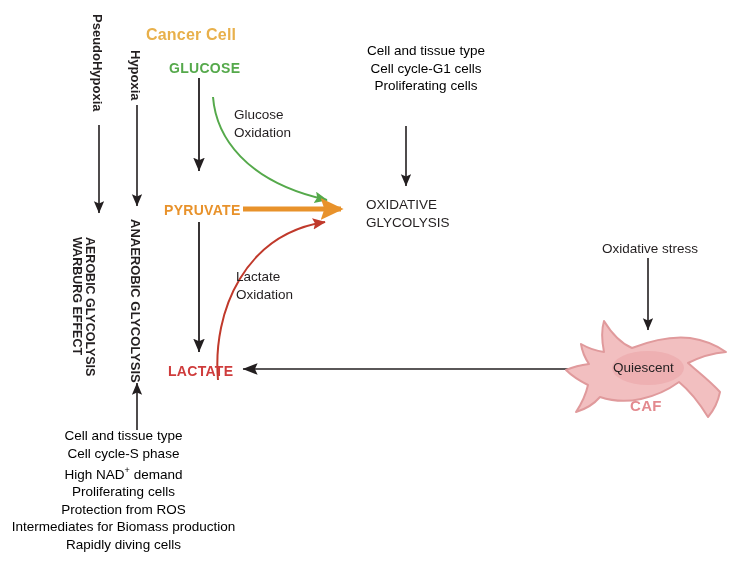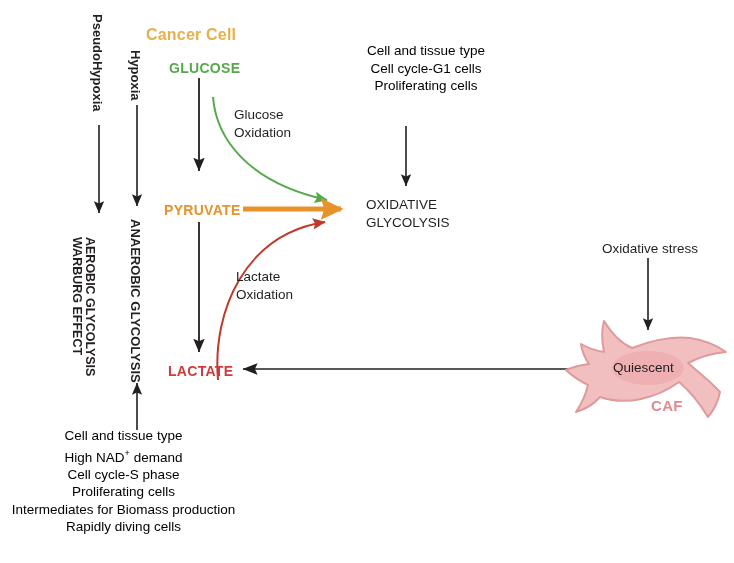--- a/index.html
+++ b/index.html
@@ -153,22 +153,23 @@
 <div class="abs oxstress" style="left:576px;top:241px;margin-left:26px;">Oxidative stress</div>
 
 <div class="abs txtblock" style="left:336px;top:42px;text-align:center;width:180px;">
   <div>Cell and tissue type</div>
   <div>Cell cycle-G1 cells</div>
   <div>Proliferating cells</div>
 </div>
 
 <div class="abs txtblock" style="left:0px;top:427px;text-align:center;width:247px;">
   <div>Cell and tissue type</div>
+  <div>Cell cycle-S phase</div>
   <div>High NAD<sup>+</sup> demand</div>
-  <div>Cell cycle-S phase</div>
   <div>Proliferating cells</div>
+  <div>Protection from ROS</div>
   <div>Intermediates for Biomass production</div>
   <div>Rapidly diving cells</div>
 </div>
 
 <div class="abs glyco-label" style="left:613px;top:360px;">Quiescent</div>
 
-<div class="abs caf-label" style="left:630px;top:397px;margin-left:21px;">CAF</div>
+<div class="abs caf-label" style="left:630px;top:397px;">CAF</div>
 
 </body></html>

